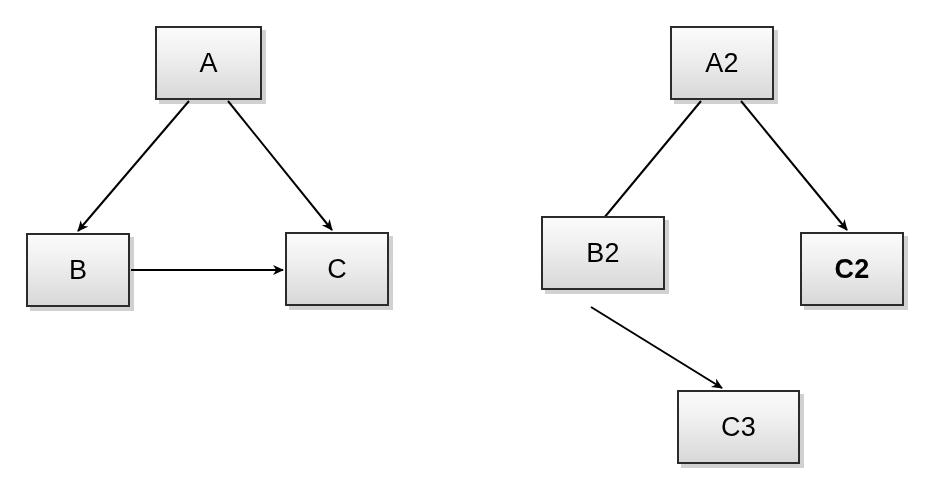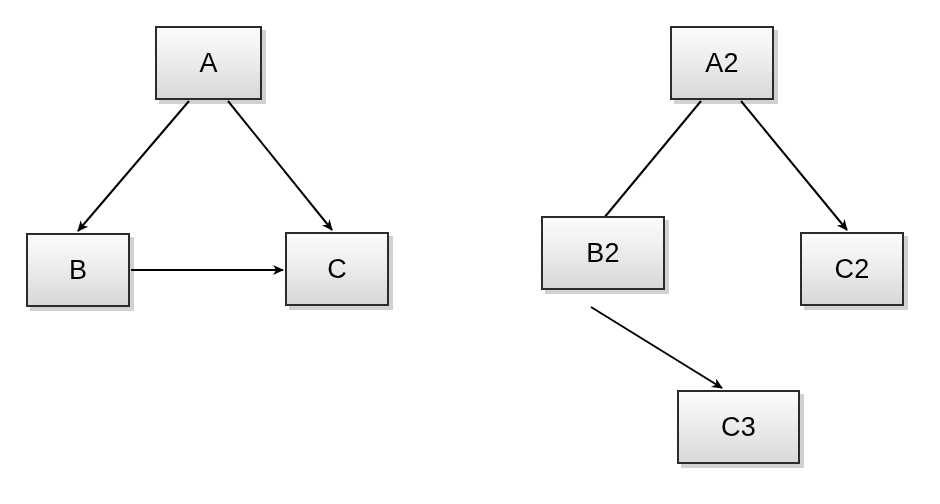--- a/index.html
+++ b/index.html
@@ -76,21 +76,21 @@
       </div>
       <div class="node" style="left: 285px; top: 232px; width: 104px; height: 74px;">
         <span class="node-label">C</span>
       </div>
       <div class="node" style="left: 670px; top: 26px; width: 104px; height: 74px;">
         <span class="node-label">A2</span>
       </div>
       <div class="node" style="left: 541px; top: 216px; width: 124px; height: 74px;">
         <span class="node-label">B2</span>
       </div>
-      <div class="node" style="left: 800px; top: 232px; width: 104px; height: 74px;">
+      <div class="node" style="left: 800px; top: 232px; width: 104px; height: 74px; font-weight: bold;">
         <span class="node-label">C2</span>
       </div>
       <div class="node" style="left: 677px; top: 390px; width: 123px; height: 74px;">
         <span class="node-label">C3</span>
       </div>
     </div>
 
 </div>
 
 </body></html>

